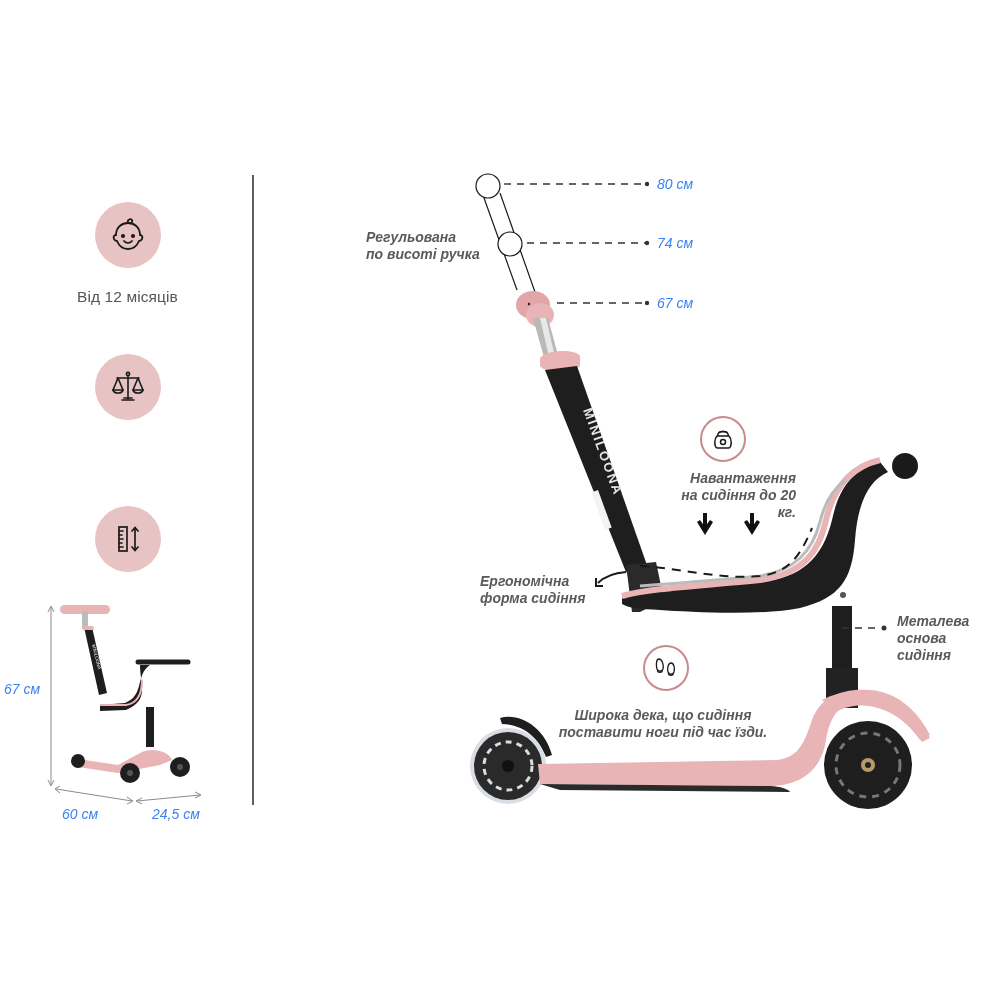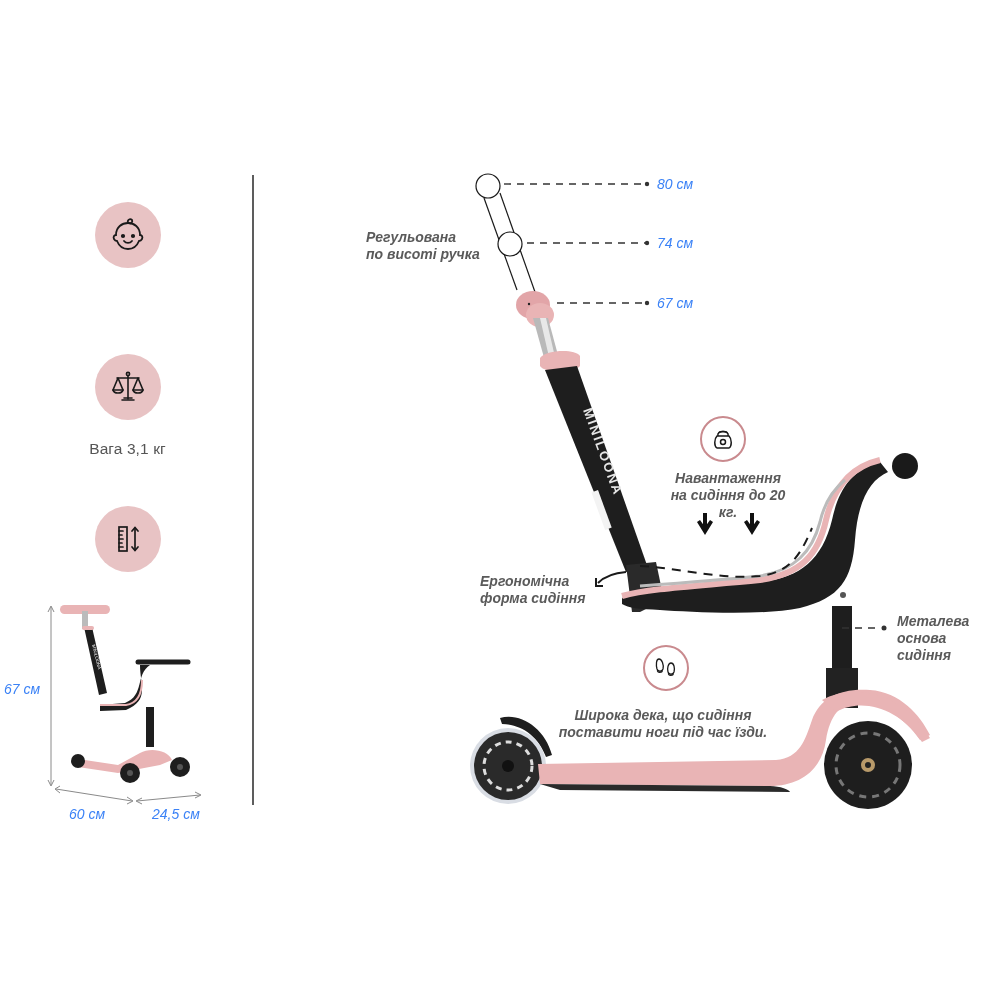--- a/index.html
+++ b/index.html
@@ -23,36 +23,36 @@
 <div class="feature" style="top:202px;">
   <div class="circle">
     <svg width="40" height="40" viewBox="0 0 40 40" fill="none" stroke="#1a1a1a" stroke-width="1.8" stroke-linecap="round">
       <path d="M8 20 C8 12 14 8 20 8 C26 8 32 12 32 20 C34 20 35 22 34 24 C33 26 31 26 31 26 C29 31 25 34 20 34 C15 34 11 31 9 26 C9 26 7 26 6 24 C5 22 6 20 8 20 Z"></path>
       <path d="M20 8 C19 5 22 3 24 5 C25 7 23 9 21 8"></path>
       <circle cx="15" cy="21" r="1.2" fill="#1a1a1a"></circle>
       <circle cx="25" cy="21" r="1.2" fill="#1a1a1a"></circle>
       <path d="M16 26 C18 28.5 22 28.5 24 26"></path>
     </svg>
   </div>
+  <div class="label">Від 12 місяців</div>
 </div>
 
 <div class="feature" style="top:354px;">
   <div class="circle">
     <svg width="40" height="40" viewBox="0 0 40 40" fill="none" stroke="#1a1a1a" stroke-width="1.6" stroke-linecap="round" stroke-linejoin="round">
       <circle cx="20" cy="7" r="1.6"></circle>
       <line x1="20" y1="9" x2="20" y2="32"></line>
       <line x1="9" y1="11" x2="31" y2="11"></line>
       <path d="M10 11 L5 23 L15 23 Z"></path>
       <path d="M5 23 C6 27 14 27 15 23"></path>
       <path d="M30 11 L25 23 L35 23 Z"></path>
       <path d="M25 23 C26 27 34 27 35 23"></path>
       <path d="M14 33 L26 33 M16 31 L24 31"></path>
     </svg>
   </div>
-  <div class="label">Вага 3,1 кг</div>
 </div>
 
 <div class="feature" style="top:506px;">
   <div class="circle">
     <svg width="40" height="40" viewBox="0 0 40 40" fill="none" stroke="#1a1a1a" stroke-width="1.7" stroke-linecap="round">
       <rect x="11" y="8" width="8" height="24"></rect>
       <line x1="11" y1="12" x2="15" y2="12"></line>
       <line x1="11" y1="16" x2="14" y2="16"></line>
       <line x1="11" y1="20" x2="15" y2="20"></line>
       <line x1="11" y1="24" x2="14" y2="24"></line>
@@ -94,21 +94,21 @@
     <path d="M78 164 L118 170 L118 178 L78 172 Z" fill="#e9b4b5"></path>
     <path d="M118 170 L140 158 C150 152 168 155 172 165 L160 170 L118 178 Z" fill="#e9b4b5"></path>
 
     <circle cx="78" cy="166" r="7" fill="#1e1e1e"></circle>
     <circle cx="130" cy="178" r="10" fill="#1e1e1e"></circle>
     <circle cx="130" cy="178" r="3" fill="#555"></circle>
     <circle cx="180" cy="172" r="10" fill="#1e1e1e"></circle>
     <circle cx="180" cy="172" r="3" fill="#555"></circle>
   </svg>
   <div class="dim" style="left:4px;top:86px;">67 см</div>
-  <div class="dim" style="left:69px;top:211px;">60 см</div>
+  <div class="dim" style="left:62px;top:211px;">60 см</div>
   <div class="dim" style="left:152px;top:211px;">24,5 см</div>
 </div>
 
 <div class="divider"></div>
 
 <svg class="abs" style="left:0;top:0;" width="1000" height="1000" viewBox="0 0 1000 1000">
 
   <g stroke="#1a1a1a" stroke-width="1.2" fill="none">
     <line x1="484" y1="198" x2="517" y2="290"></line>
     <line x1="500" y1="193" x2="535" y2="292"></line>
@@ -192,21 +192,21 @@
 <div class="dim" style="left:657px;top:295px;">67 см</div>
 
 <div class="ring" style="left:700px;top:416px;">
   <svg width="26" height="26" viewBox="0 0 26 26" fill="none" stroke="#1a1a1a" stroke-width="1.5">
     <path d="M8 10 C6 4 20 4 18 10"></path>
     <path d="M9 7 C9 5 17 5 17 7"></path>
     <path d="M7 10 L19 10 C22 13 22 20 19 22 L7 22 C4 20 4 13 7 10 Z"></path>
     <circle cx="13" cy="16" r="2.5"></circle>
   </svg>
 </div>
-<div class="note" style="left:660px;top:470px;text-align:center;width:136px;">
+<div class="note" style="left:660px;top:470px;text-align:right;width:136px;">
   <div>Навантаження</div>
   <div>на сидіння до 20 кг.</div>
 </div>
 
 <div class="note" style="left:480px;top:573px;">
   <div>Ергономічна</div>
   <div>форма сидіння</div>
 </div>
 
 <div class="note" style="left:897px;top:613px;">

